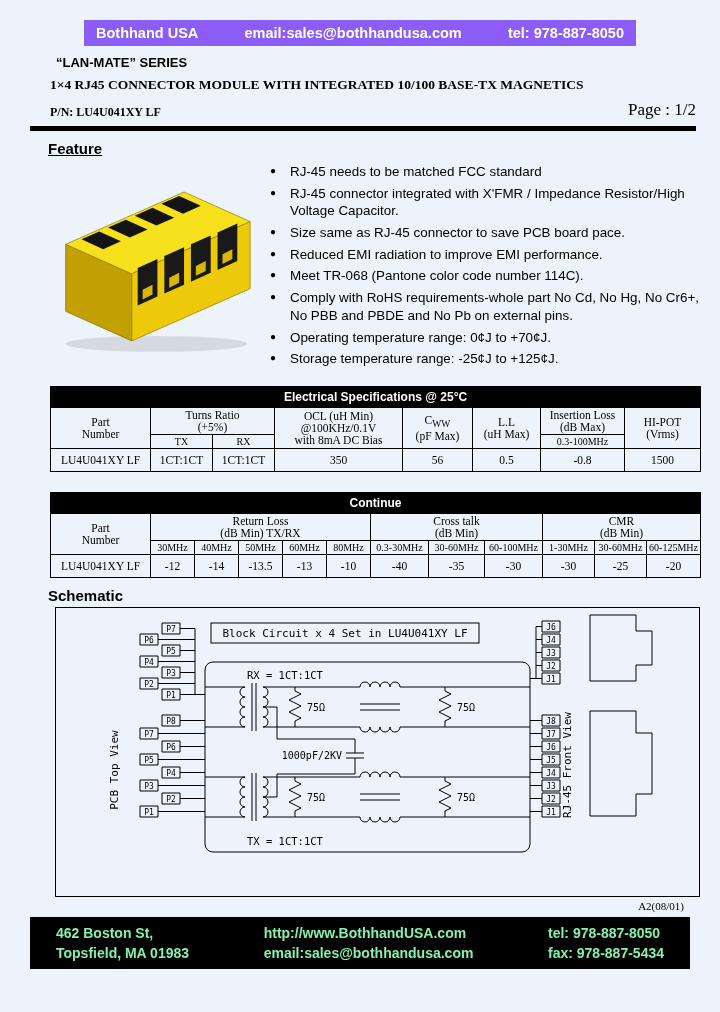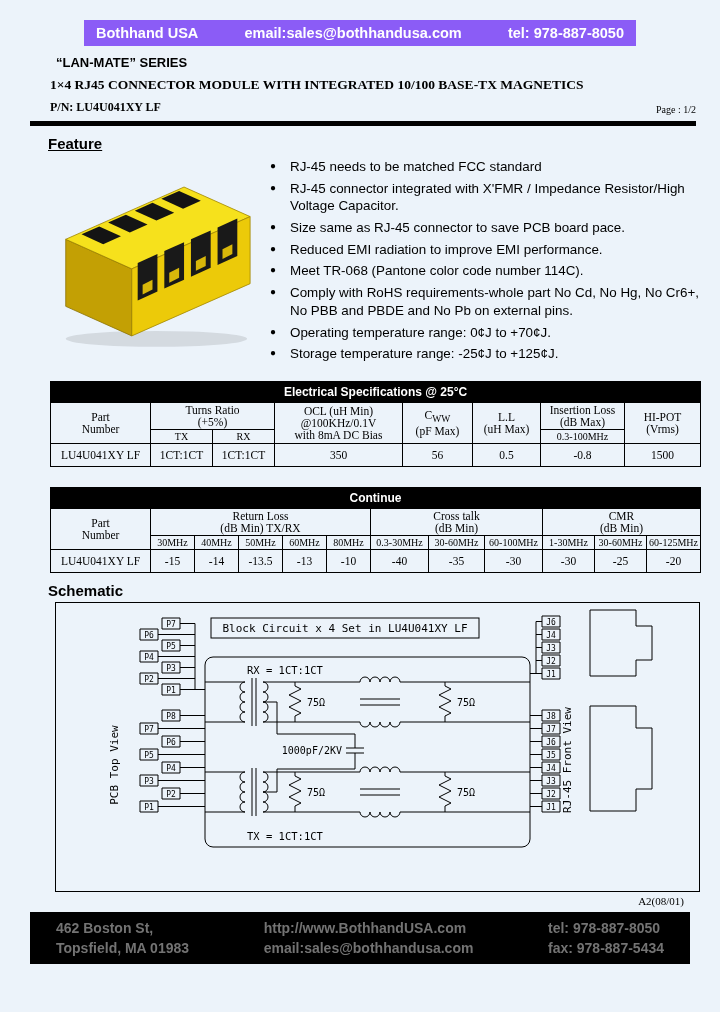--- a/index.html
+++ b/index.html
@@ -4,21 +4,21 @@
 <style>
   html,body{margin:0;padding:0;}
   body{width:720px;height:1012px;background:#ecf3fa;font-family:"Liberation Sans",sans-serif;color:#000;overflow:hidden;position:relative;}
 
   .topbar{margin:20px 84px 0 84px;background:#8b5cf6;color:#fff;display:flex;justify-content:space-between;align-items:center;padding:5px 12px;font-size:14.5px;font-weight:700;}
 
   .series{margin:9px 0 0 56px;font-family:Liberation Sans, sans-serif;font-size:13px;font-weight:700;}
   .doc-title{margin:7px 0 0 50px;font-family:"Liberation Serif",serif;font-size:13.5px;font-weight:700;}
   .pn-row{display:flex;justify-content:space-between;align-items:flex-end;margin:7px 24px 0 50px;font-family:"Liberation Serif",serif;}
   .pn{font-size:12px;font-weight:700;}
-  .page-num{font-size:10px;}
+  .page-num{font-size:17px;}
   .rule{height:5px;background:#000;margin:6px 24px 0 30px;}
 
   .section-heading{margin:9px 0 0 48px;font-size:15px;font-weight:700;}
   .feature-heading{text-decoration:underline;}
   .feature-row{display:flex;margin:2px 16px 0 46px;}
   .photo-wrap{flex:0 0 220px;padding-top:10px;}
   ul.features{list-style:none;margin:4px 0 0 0;padding:0;flex:1;}
   .features li{position:relative;padding-left:24px;font-size:13.4px;line-height:1.32;margin-bottom:4px;}
   .features li::before{content:"●";position:absolute;left:4px;top:1px;font-size:10px;}
 
@@ -29,21 +29,21 @@
   .pre{white-space:pre-line;}
   .freq th{font-size:10px;padding:1px 0;text-align:center;}
   .datarow td{font-size:11.5px;height:20px;}
   .continue{margin-top:20px;}
 
   svg.schematic{display:block;margin:3px 0 0 55px;}
   .sch-line{stroke:#000;stroke-width:1;fill:none;}
   .sch-text{fill:#000;stroke:none;font-family:"DejaVu Sans Mono",monospace;}
 
   .revision{text-align:right;margin:3px 36px 0 0;font-family:"Liberation Serif",serif;font-size:11px;padding-left:16px;}
-  .footerbar{margin:5px 30px 0 30px;background:#000;color:#737373;display:flex;justify-content:space-between;padding:6px 26px;font-size:14px;font-weight:700;line-height:1.45;}
+  .footerbar{margin:5px 30px 0 30px;background:#000;color:#86efac;display:flex;justify-content:space-between;padding:6px 26px;font-size:14px;font-weight:700;line-height:1.45;}
 </style>
 </head>
 <body>
 
 <div class="topbar">
   <span>Bothhand USA</span>
   <span>email:sales@bothhandusa.com</span>
   <span>tel: 978-887-8050</span>
 </div>
 
@@ -184,21 +184,21 @@
     <th>80MHz</th>
     <th>0.3-30MHz</th>
     <th>30-60MHz</th>
     <th>60-100MHz</th>
     <th>1-30MHz</th>
     <th>30-60MHz</th>
     <th>60-125MHz</th>
   </tr>
   <tr class="datarow">
     <td>LU4U041XY  LF</td>
-    <td>-15</td>
+    <td>-12</td>
     <td>-14</td>
     <td>-13.5</td>
     <td>-13</td>
     <td>-10</td>
     <td>-40</td>
     <td>-35</td>
     <td>-30</td>
     <td>-30</td>
     <td>-25</td>
     <td>-20</td>

